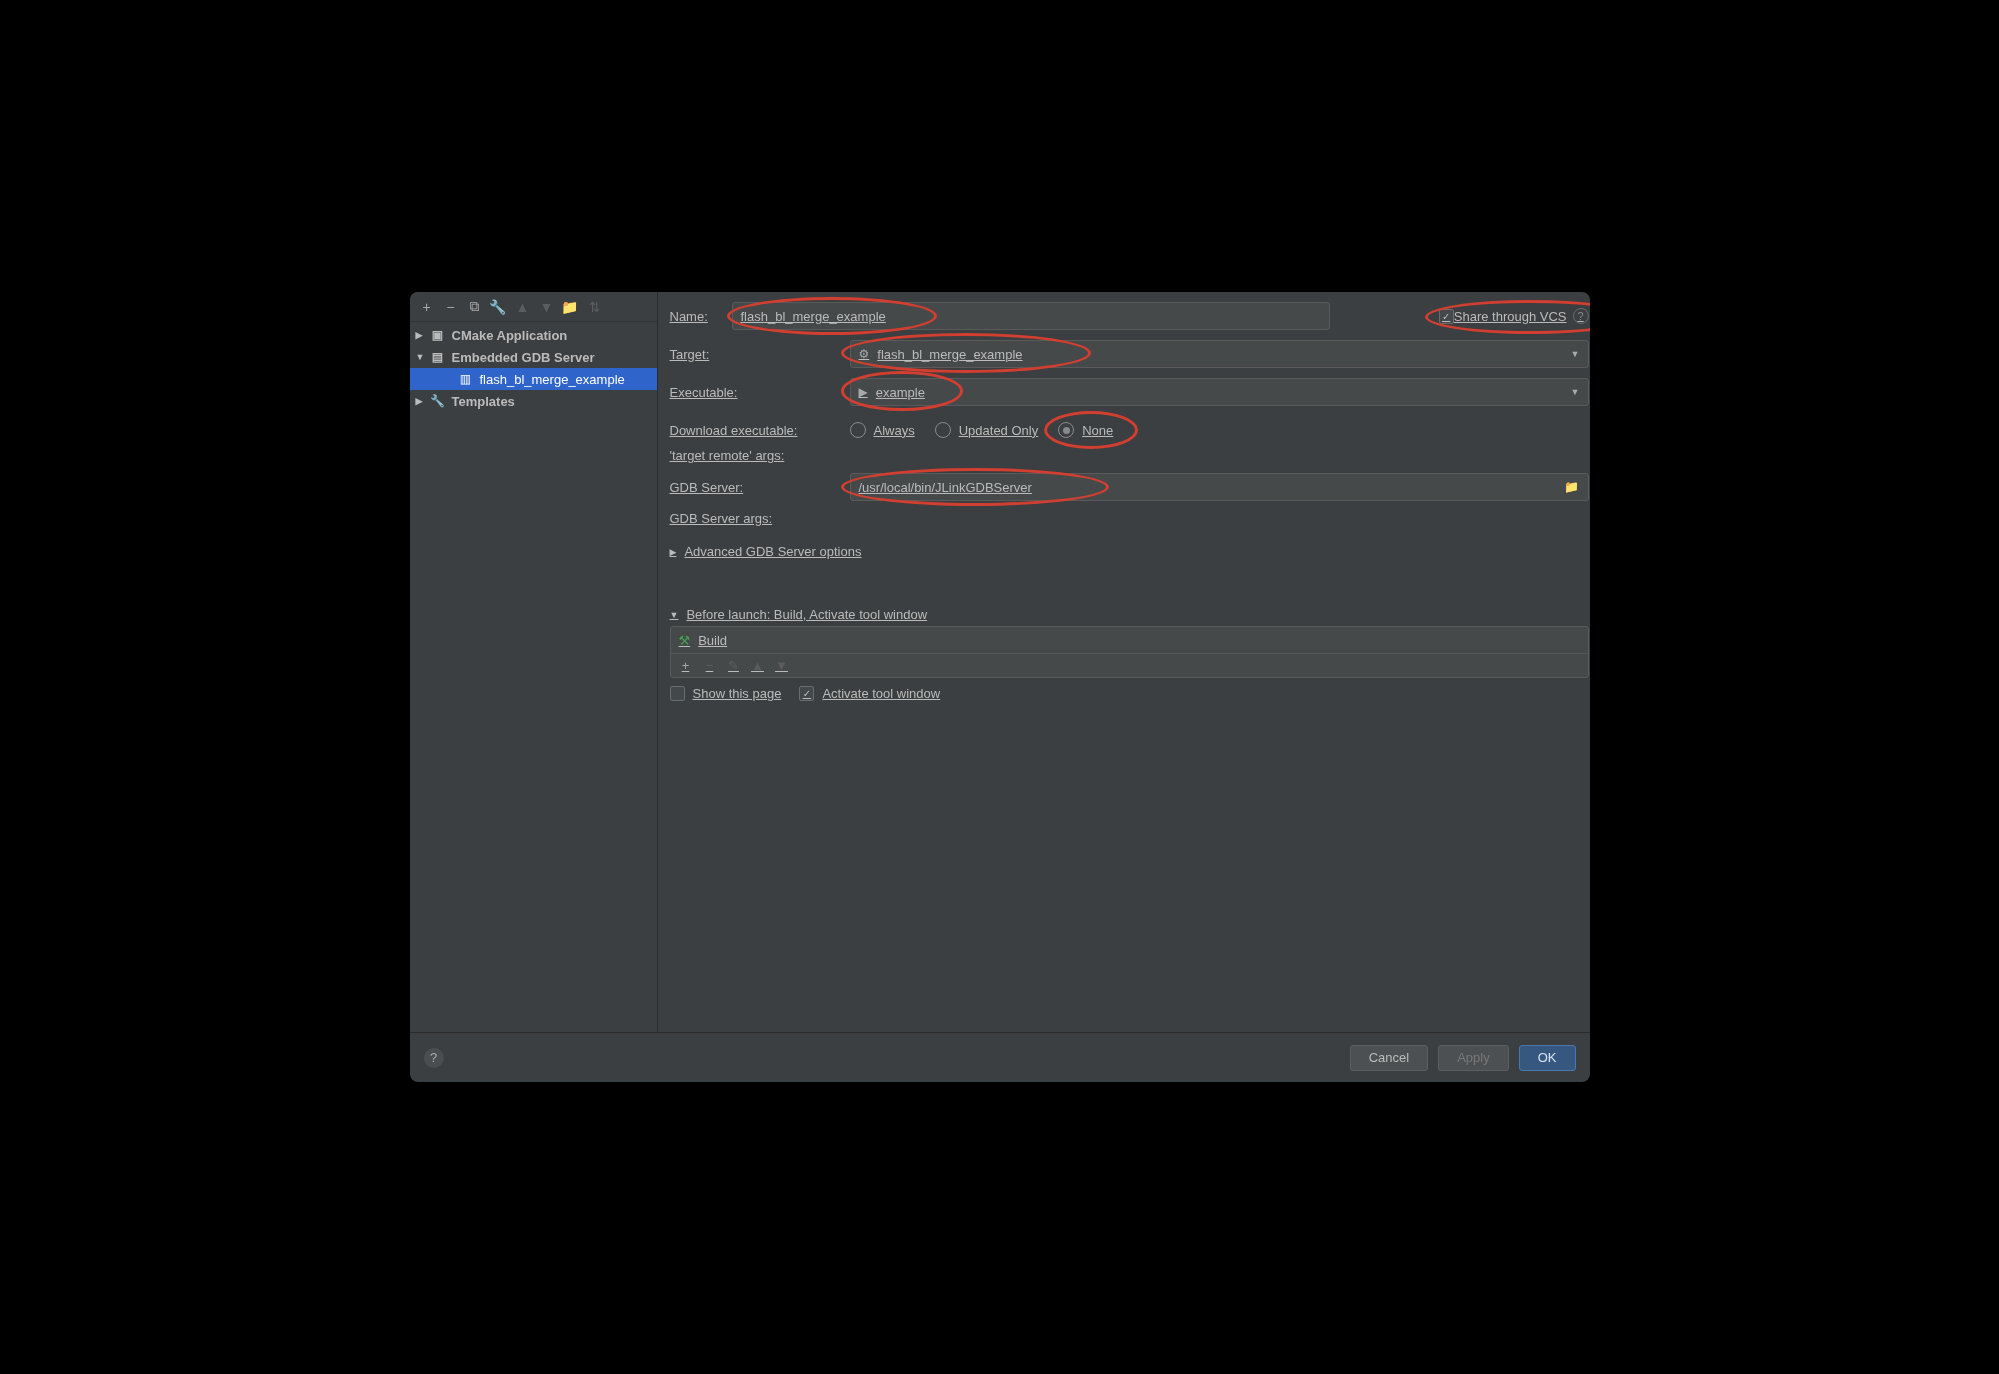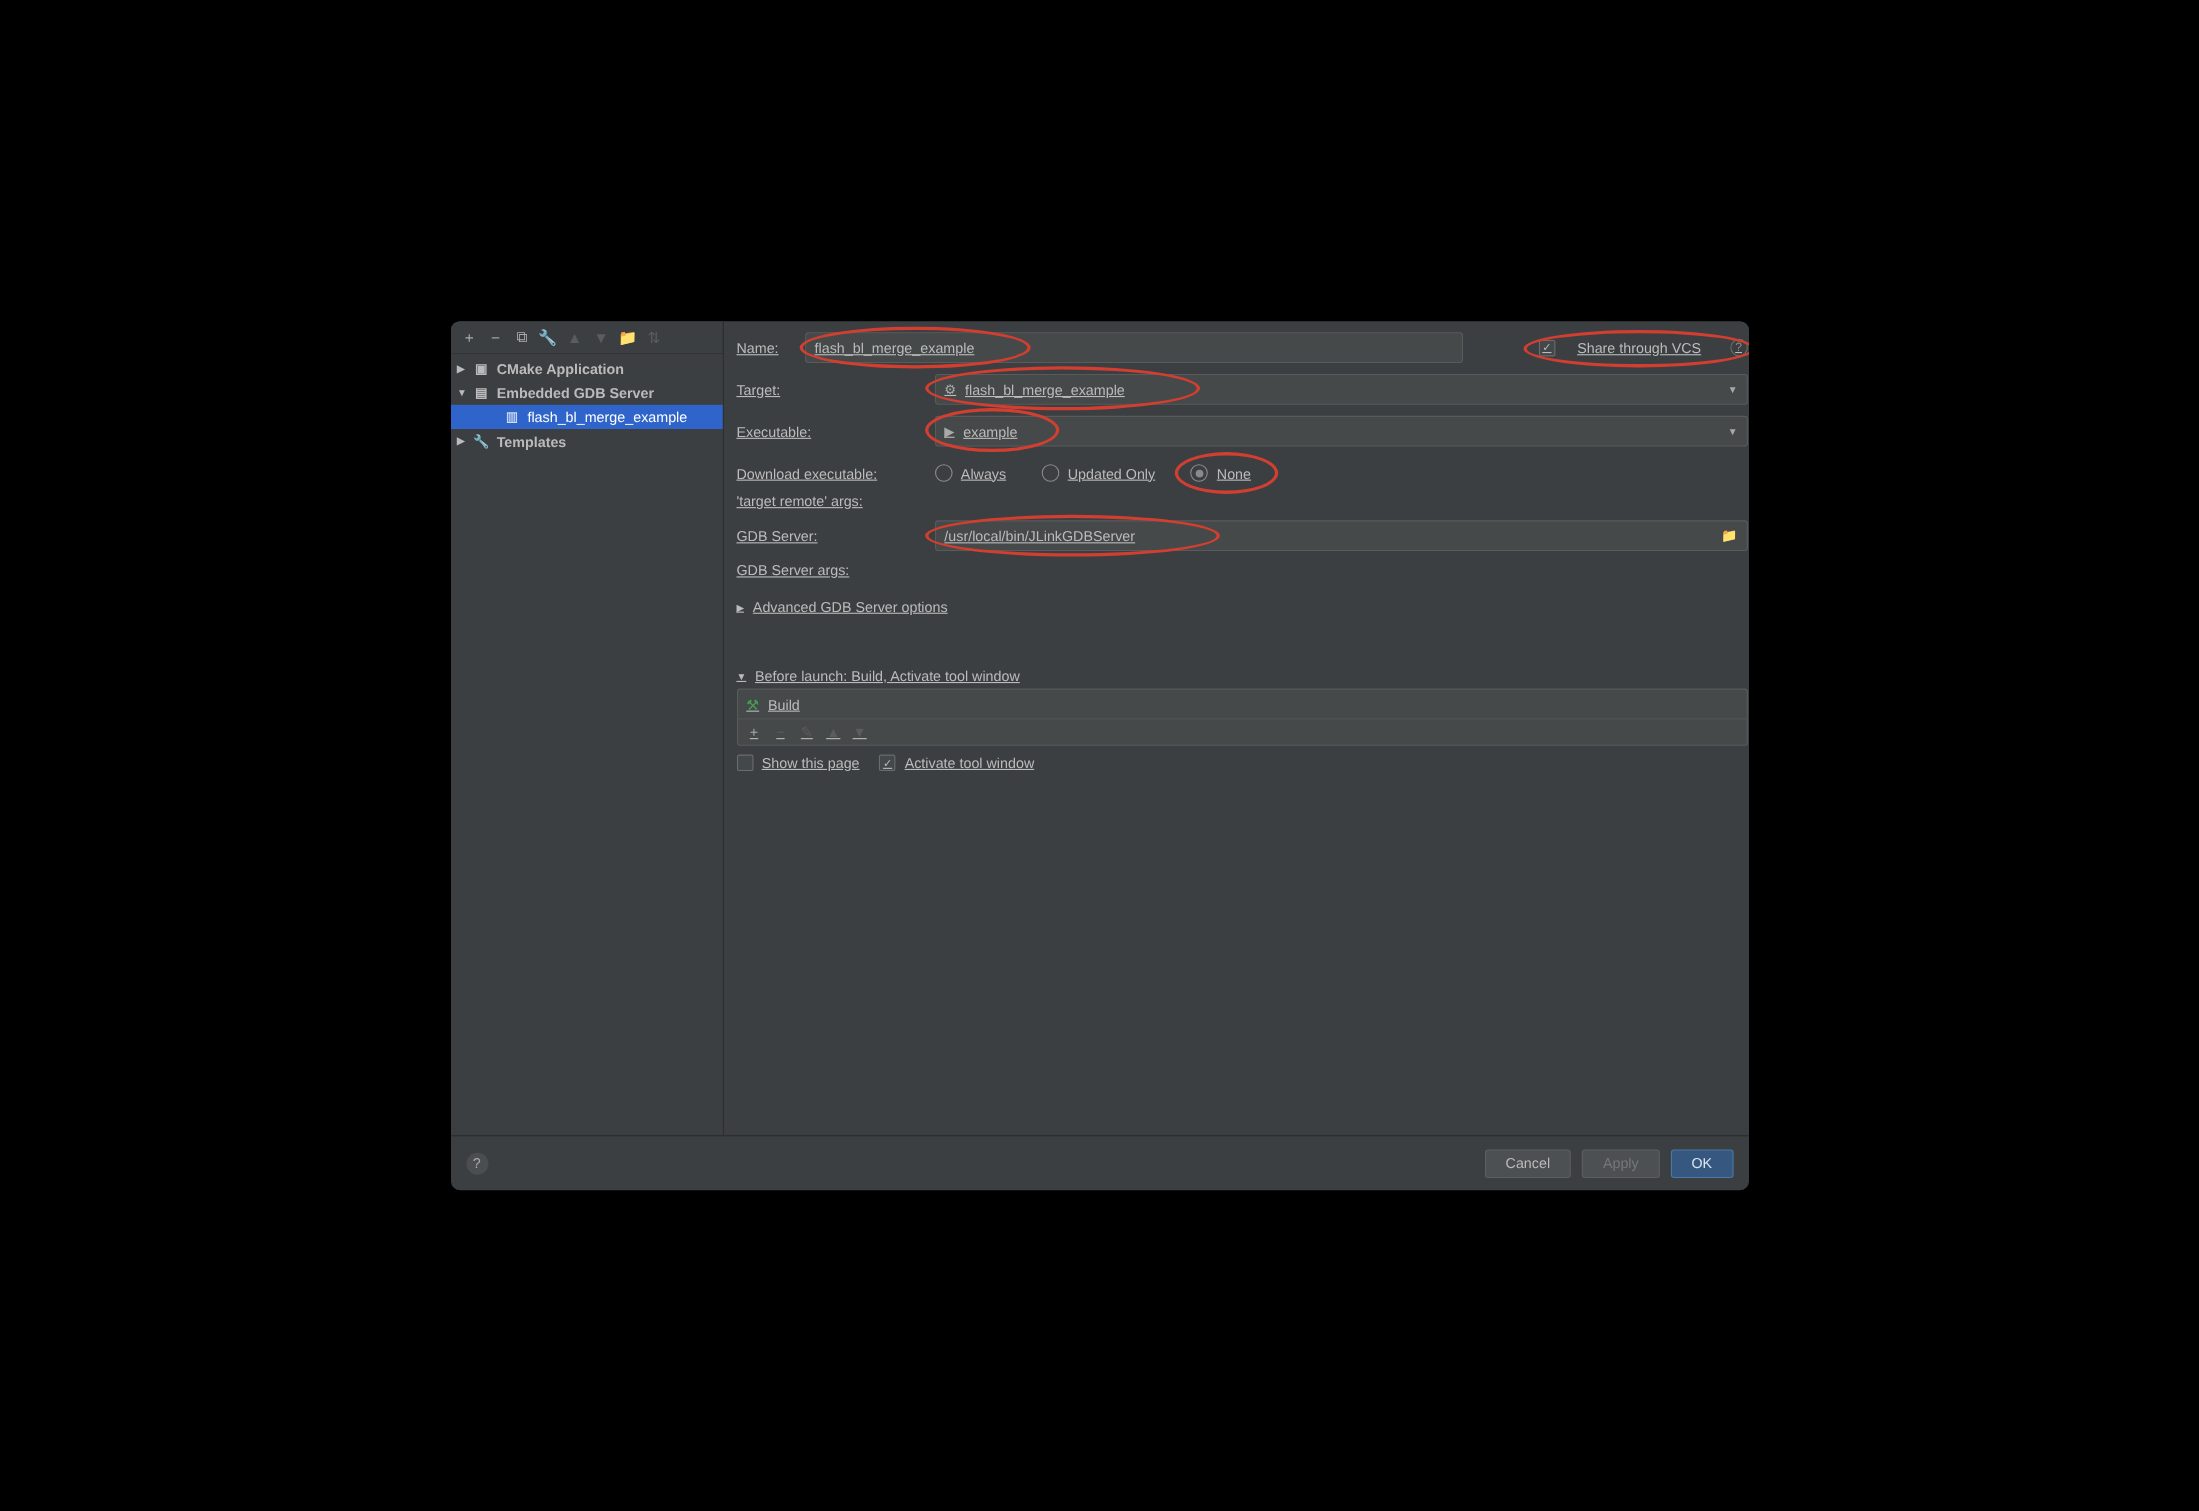--- a/index.html
+++ b/index.html
@@ -155,35 +155,35 @@
   }
   .input .preicon {
     margin-right: 8px;
     font-size: 12px;
     color: #a9a9a9;
   }
   .input.name { width: 598px; flex: none; }
   .checkbox-row {
     display: flex;
     align-items: center;
-    gap: 20px;
+    gap: 0;
     margin-left: auto;
   }
   .cbx {
     width: 15px; height: 15px; border: 1px solid #6b6b6b; border-radius: 2px;
     display: flex; align-items: center; justify-content: center;
     font-size: 10px; color: #bbbbbb; background: #43494a;
   }
   .cbx.checked::after { content: "✓"; }
   .helpmark {
     width: 16px; height: 16px; border-radius: 50%; border: 1px solid #6b6b6b;
     display: flex; align-items: center; justify-content: center; font-size: 11px; color: #8a8a8a;
     margin-left: 6px;
   }
-  .radio-group { display: flex; gap: 32px; align-items: center; justify-content: flex-end; }
+  .radio-group { display: flex; gap: 20px; align-items: center; justify-content: flex-end; }
   .radio {
     display: flex; align-items: center; gap: 8px;
   }
   .rdot {
     width: 16px; height: 16px; border-radius: 50%; border: 1.5px solid #8a8a8a;
     display: flex; align-items: center; justify-content: center;
   }
   .rdot.sel::after {
     content: ""; width: 7px; height: 7px; border-radius: 50%; background: #8a8a8a;
   }

